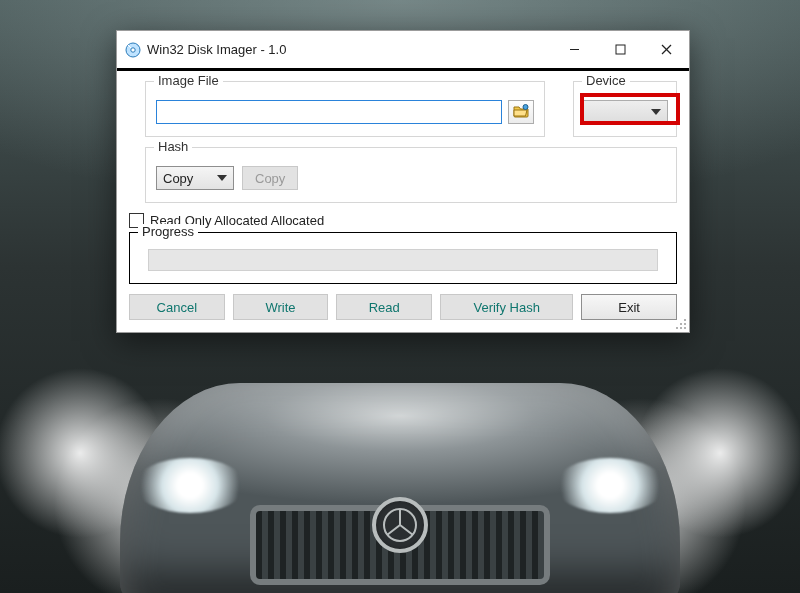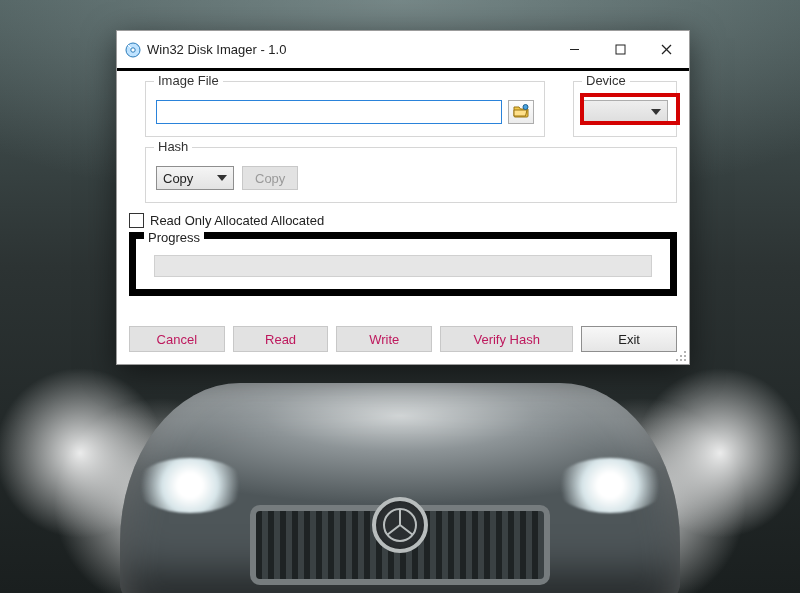--- a/index.html
+++ b/index.html
@@ -155,29 +155,29 @@
     border:1px solid #c8c8c8;
     background:#e2e2e2; color:#9a9a9a;
     font-size:13px; display:flex; align-items:center;
   }
 
   .checkbox-row { display:flex; align-items:center; gap:6px; margin:6px 0 4px; }
   .checkbox {
     width:15px; height:15px; border:1px solid #333; background:#fff;
     display:inline-block;
   }
-  .progress-box { border:7px solid #000000; padding:16px 18px 12px; position:relative; margin-bottom:30px; }
+  .progress-box { border:1px solid #000000; padding:16px 18px 12px; position:relative; margin-bottom:10px; }
   .progress-box .legend { position:absolute; top:-9px; left:8px; background:#fff; padding:0 4px; }
   .progressbar { height:22px; background:#e6e6e6; border:1px solid #d0d0d0; }
 
   .button-row { display:flex; gap:8px; }
   .mainbtn {
     flex:1; height:26px;
     border:1px solid #c8c8c8;
-    background:#e2e2e2; color:#be185d;
+    background:#e2e2e2; color:#0f766e;
     font-size:13px;
     display:flex; align-items:center; justify-content:center;
   }
   .mainbtn.enabled {
     border:1px solid #8e8e8e;
     background: linear-gradient(#f7f7f7,#e6e6e6);
     color:#222; cursor:pointer;
   }
   .resize-grip {
     position:absolute; right:2px; bottom:2px;
@@ -281,22 +281,22 @@
       <span>Read Only Allocated Allocated</span>
     </div>
 
     <div class="progress-box">
       <span class="legend">Progress</span>
       <div class="progressbar"></div>
     </div>
 
     <div class="button-row">
       <div class="mainbtn">Cancel</div>
+      <div class="mainbtn">Write</div>
       <div class="mainbtn">Read</div>
-      <div class="mainbtn">Write</div>
       <div class="mainbtn" style="flex:1.4">Verify Hash</div>
       <div class="mainbtn enabled">Exit</div>
     </div>
 
   </div>
 
   <div class="resize-grip">
     <svg viewBox="0 0 12 12">
       <circle cx="10" cy="2" r="1" fill="#9a9a9a"></circle>
       <circle cx="10" cy="6" r="1" fill="#9a9a9a"></circle>

